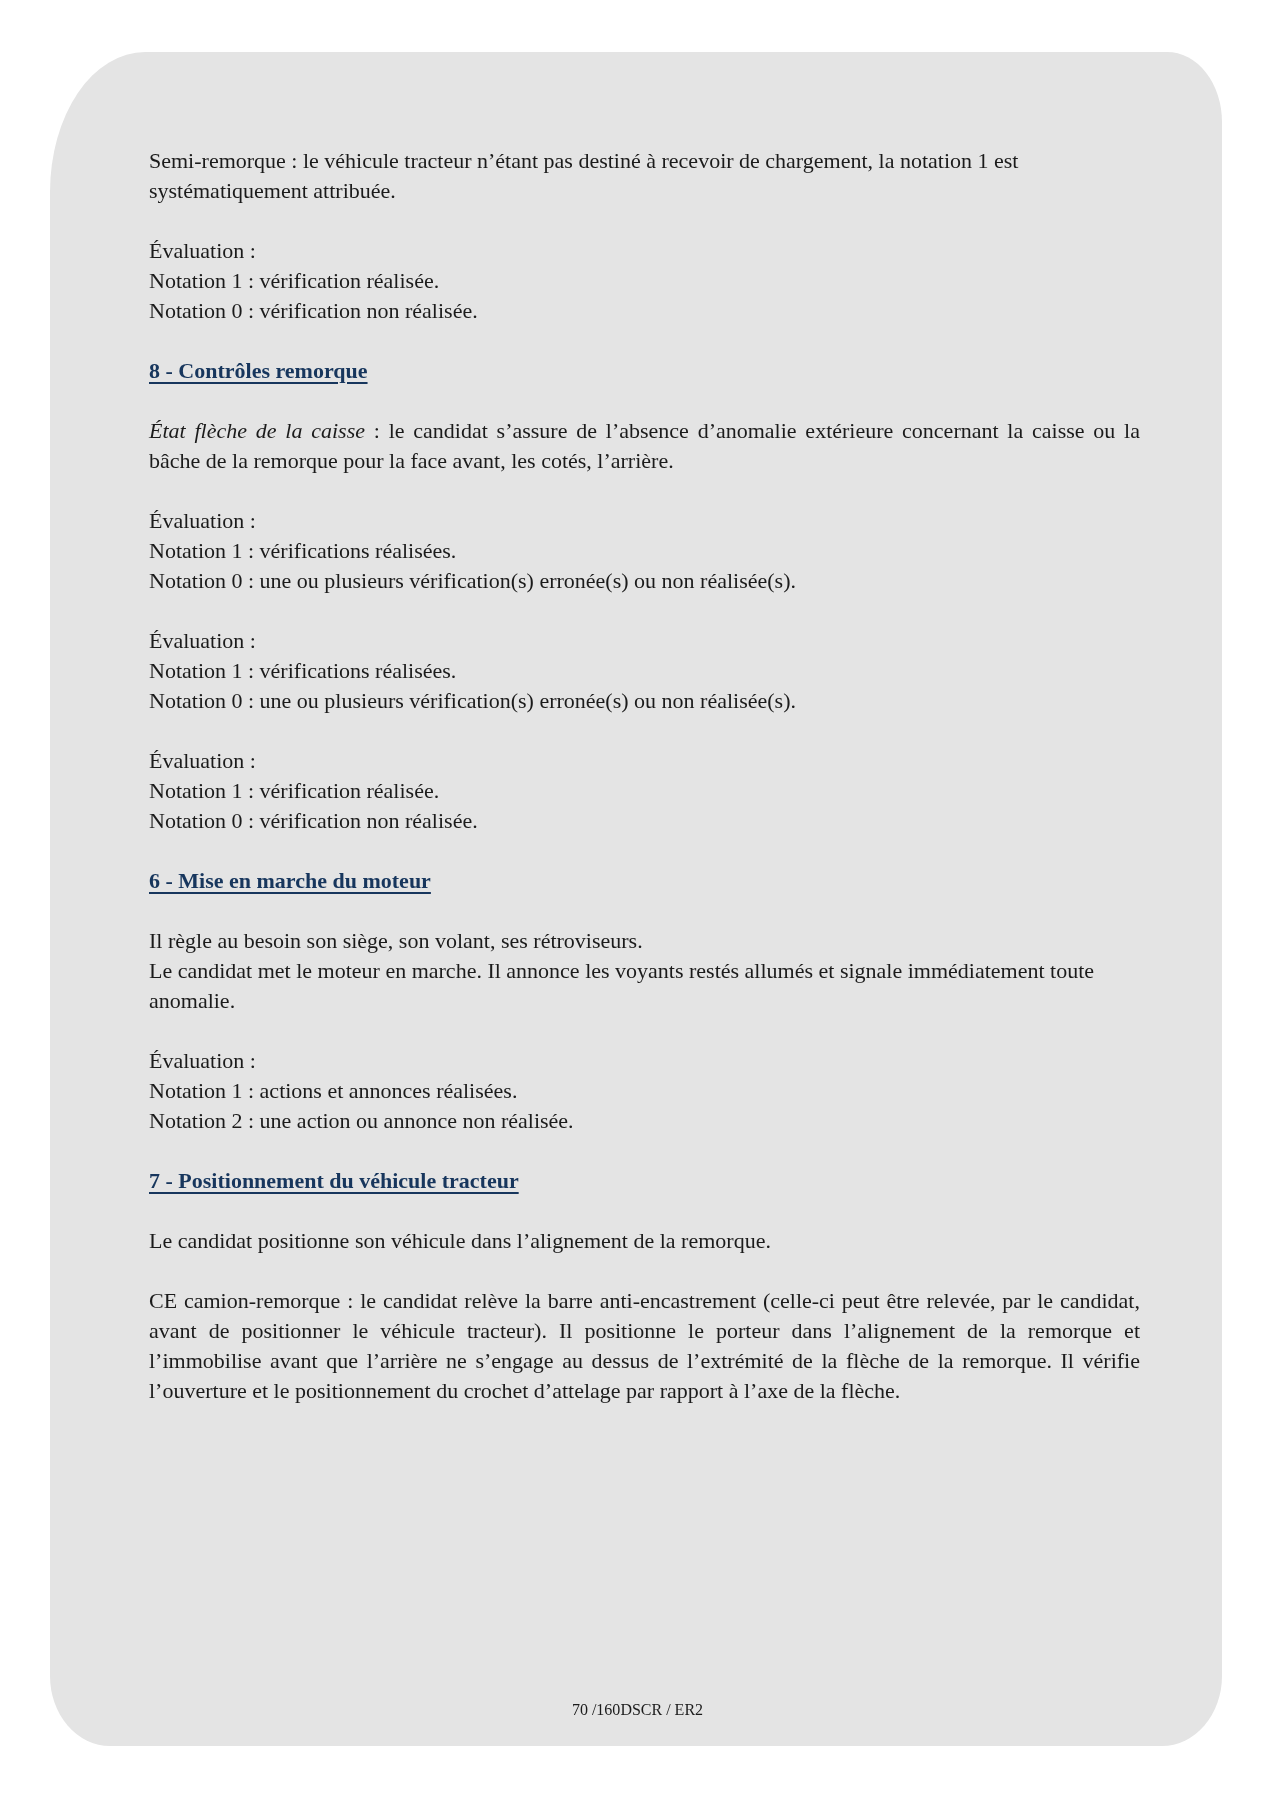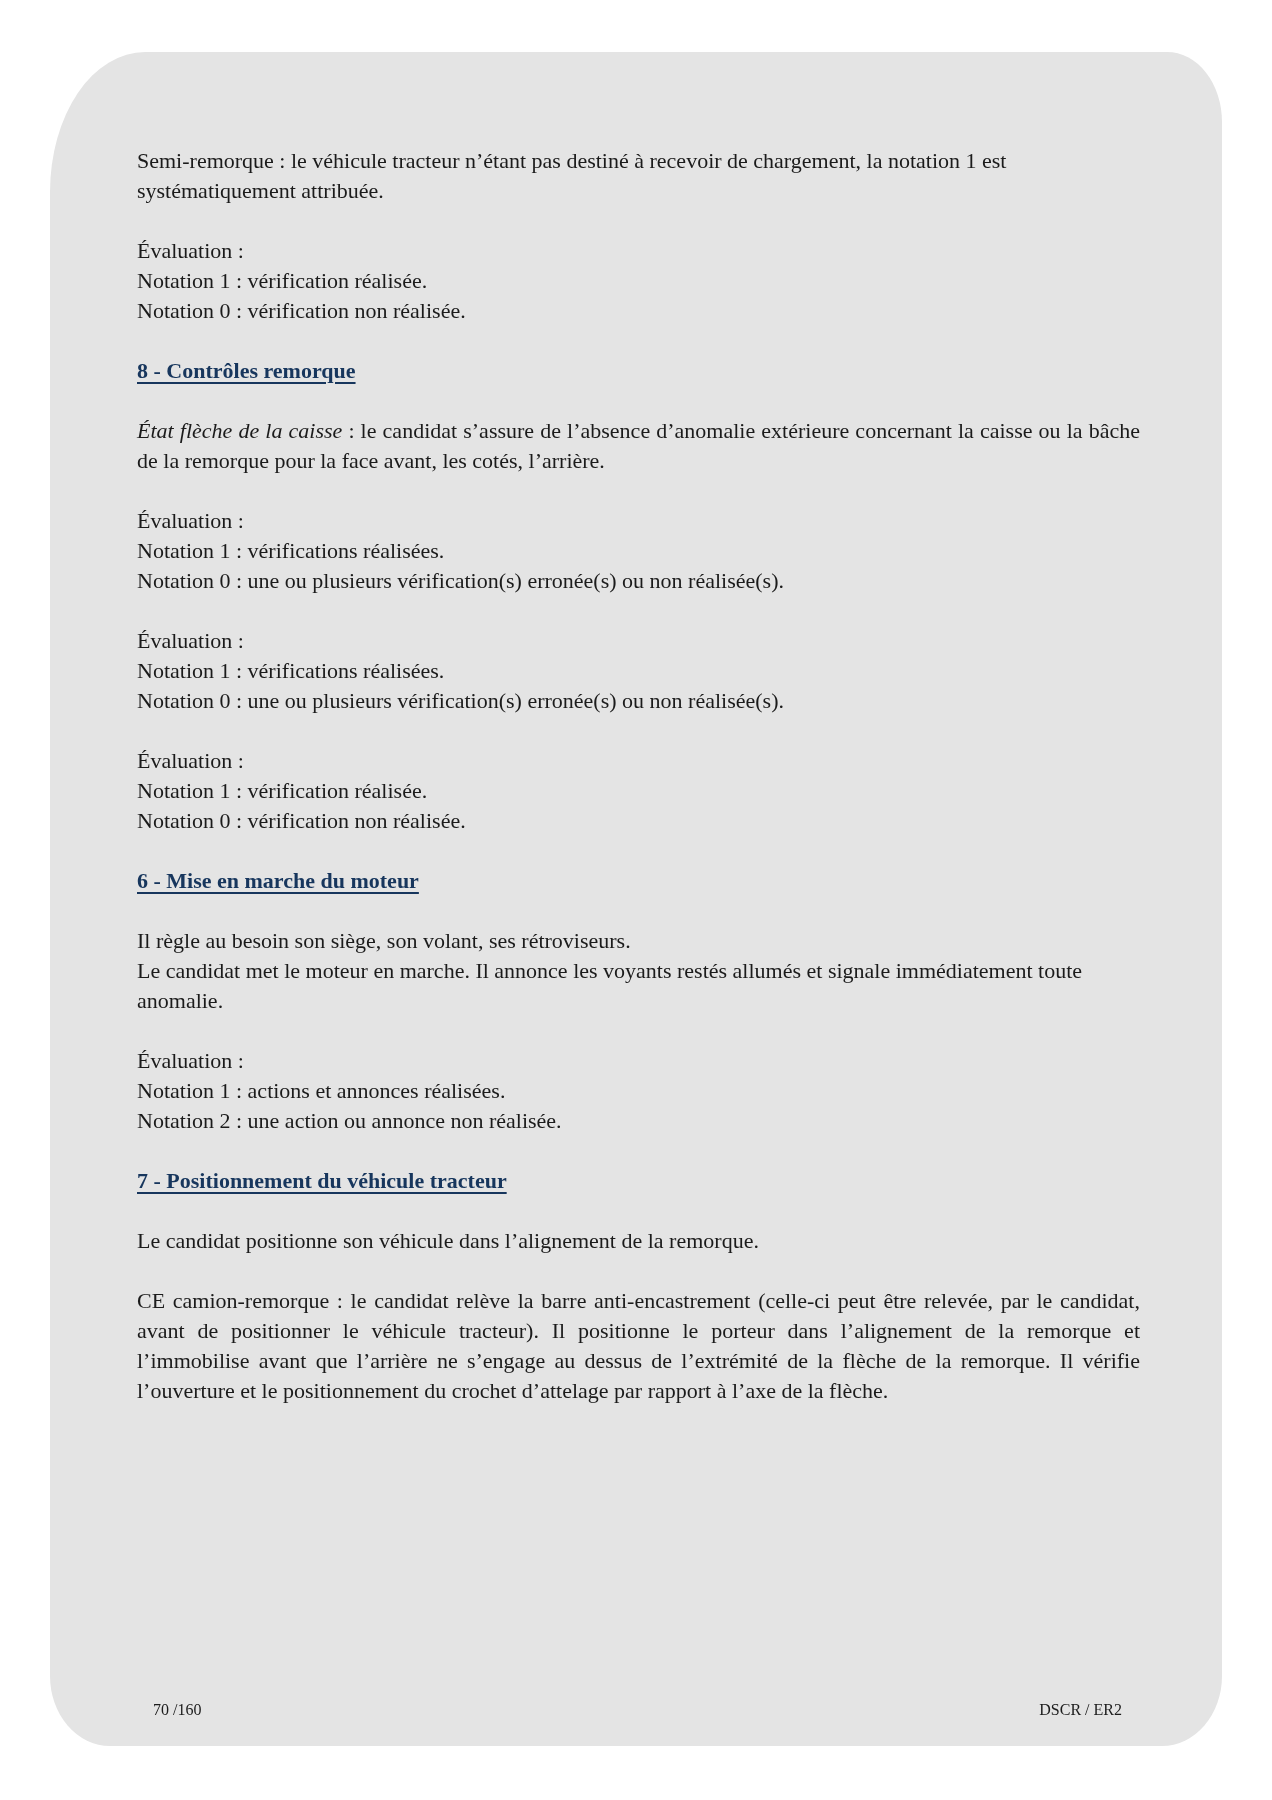--- a/index.html
+++ b/index.html
@@ -25,36 +25,36 @@
     border-radius:95px 55px 60px 60px / 140px 70px 70px 70px;
   }
   .content{
     position:absolute;
     left:83px;top:94px;
     width:1007px;
     color:var(--text-color);
     font-size:22px;
     line-height:30px;
   }
-  .block{margin:0 0 30px 4px;}
+  .block{margin:0 0 30px 16px;}
   .block.justify .line{text-align:justify;}
   .block.heading{font-weight:bold;}
   .block.heading .line{
     color:var(--heading-color);
     text-decoration:underline;
     text-decoration-thickness:2px;
     text-underline-offset:4px;
   }
   .run.italic{font-style:italic;}
   .run.underline{}
   .footer{
     position:absolute;
     left:103px;right:100px;top:1648px;
     display:flex;
-    justify-content:space-between;
+    justify-content:center;
     align-items:baseline;
     font-size:16px;
     line-height:20px;
     color:var(--text-color);
   }
 </style>
 </head>
 <body>
 
 <div class="page">

